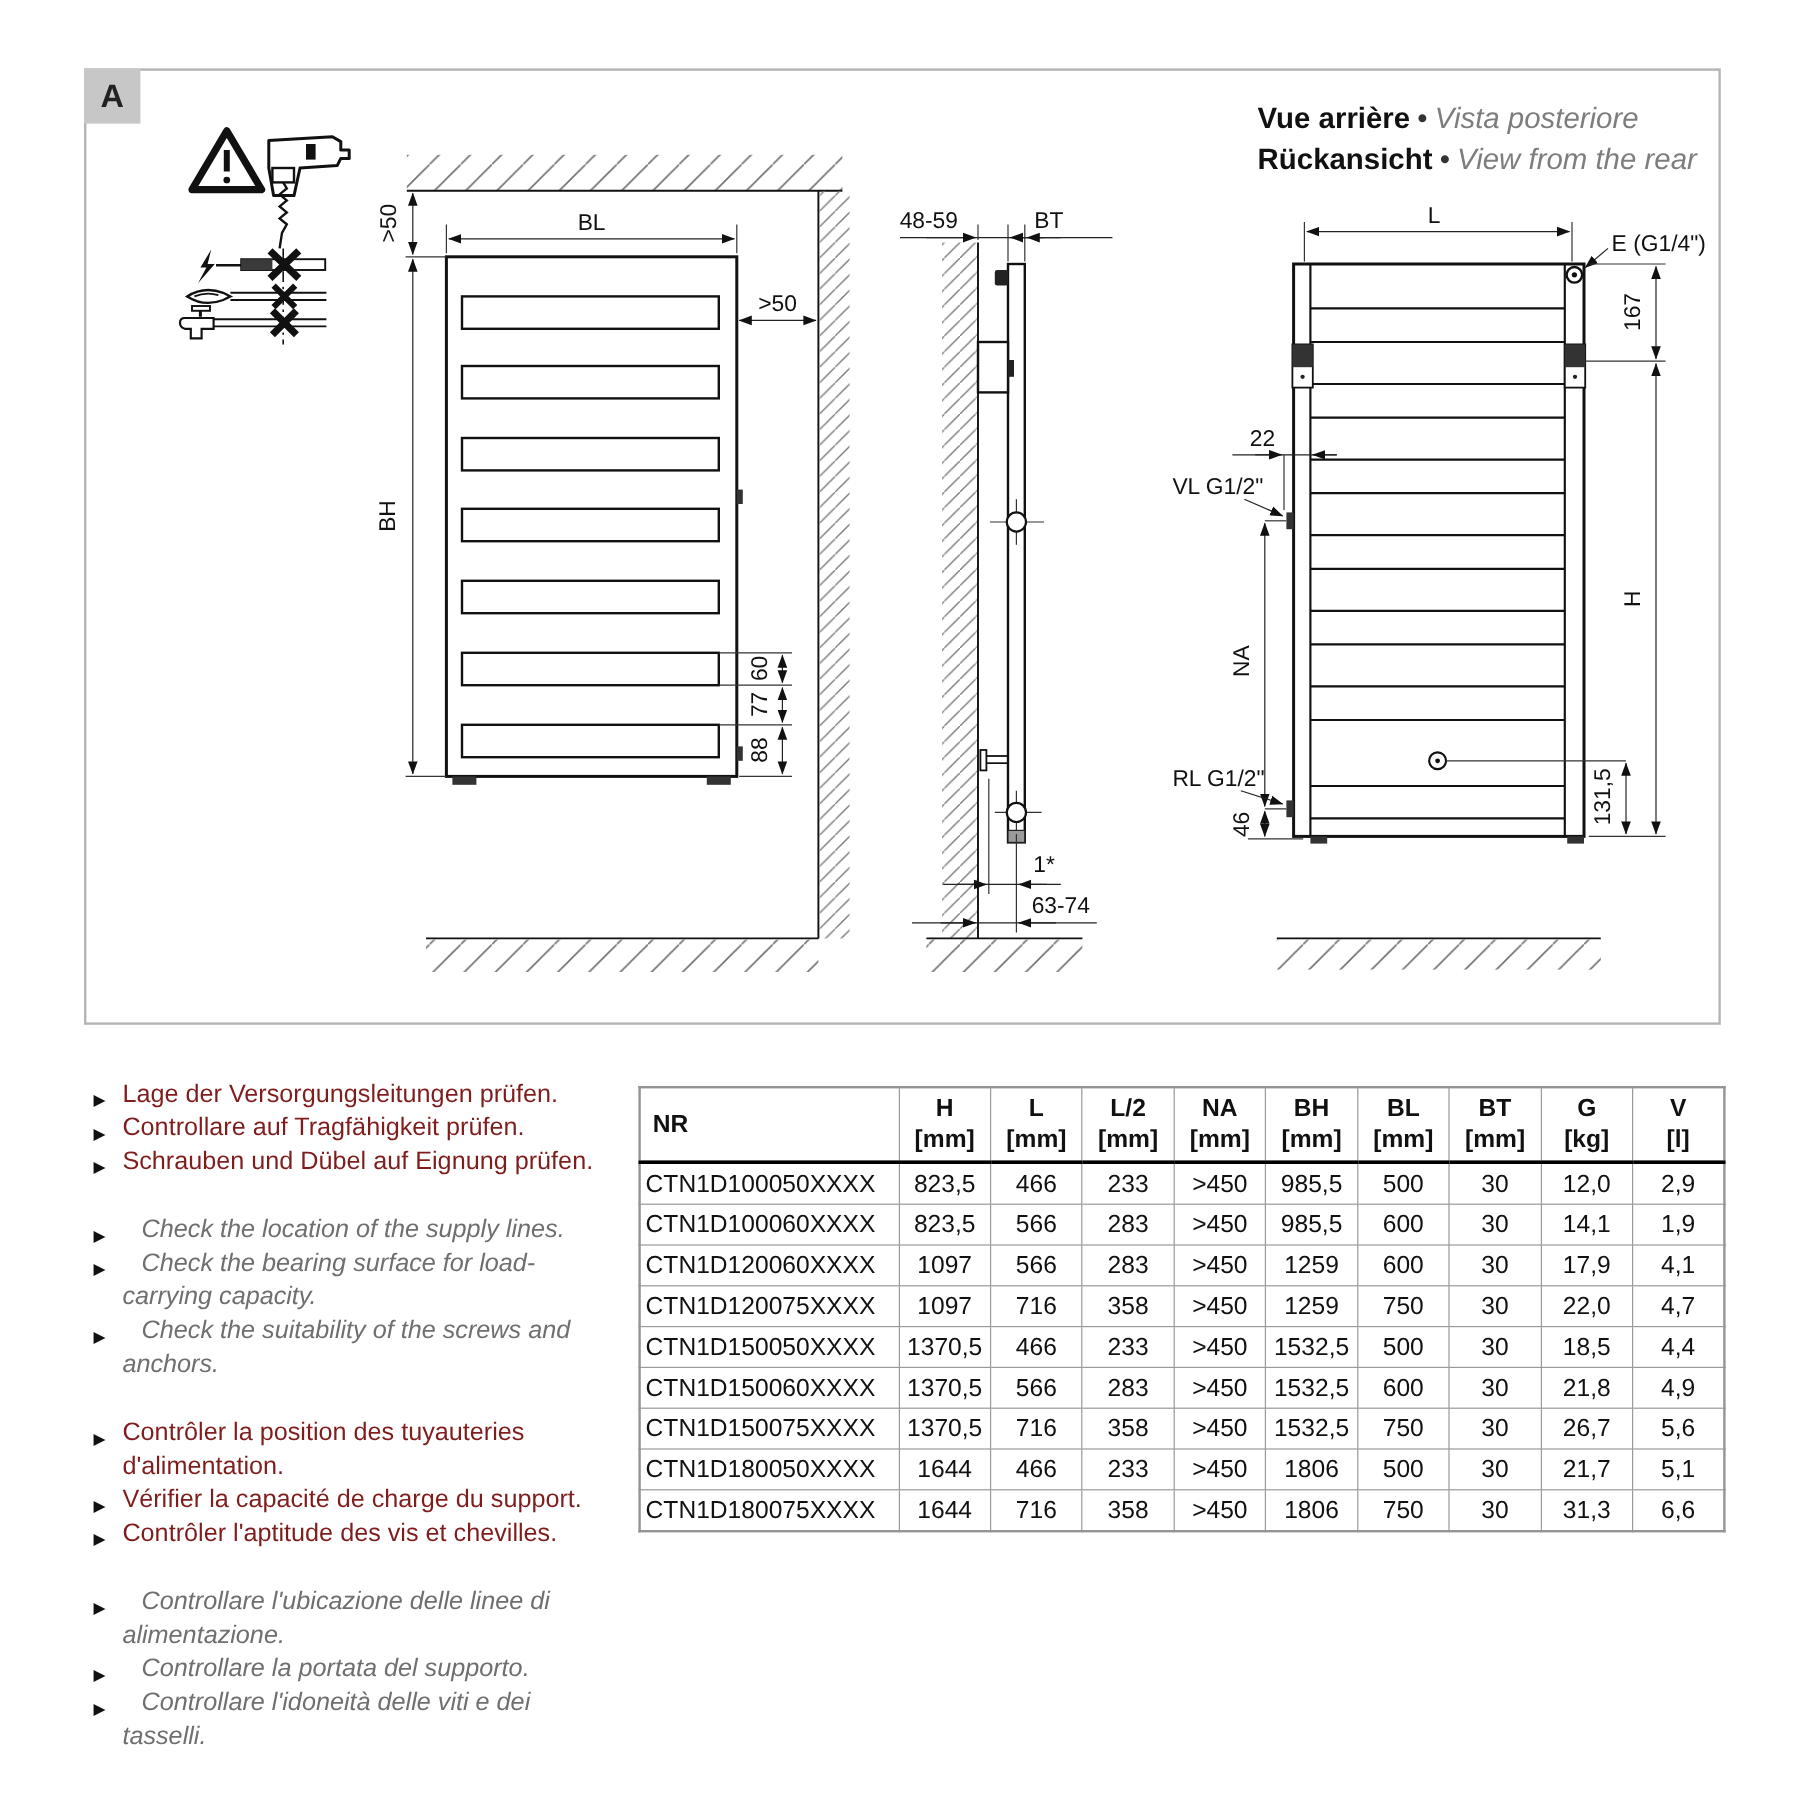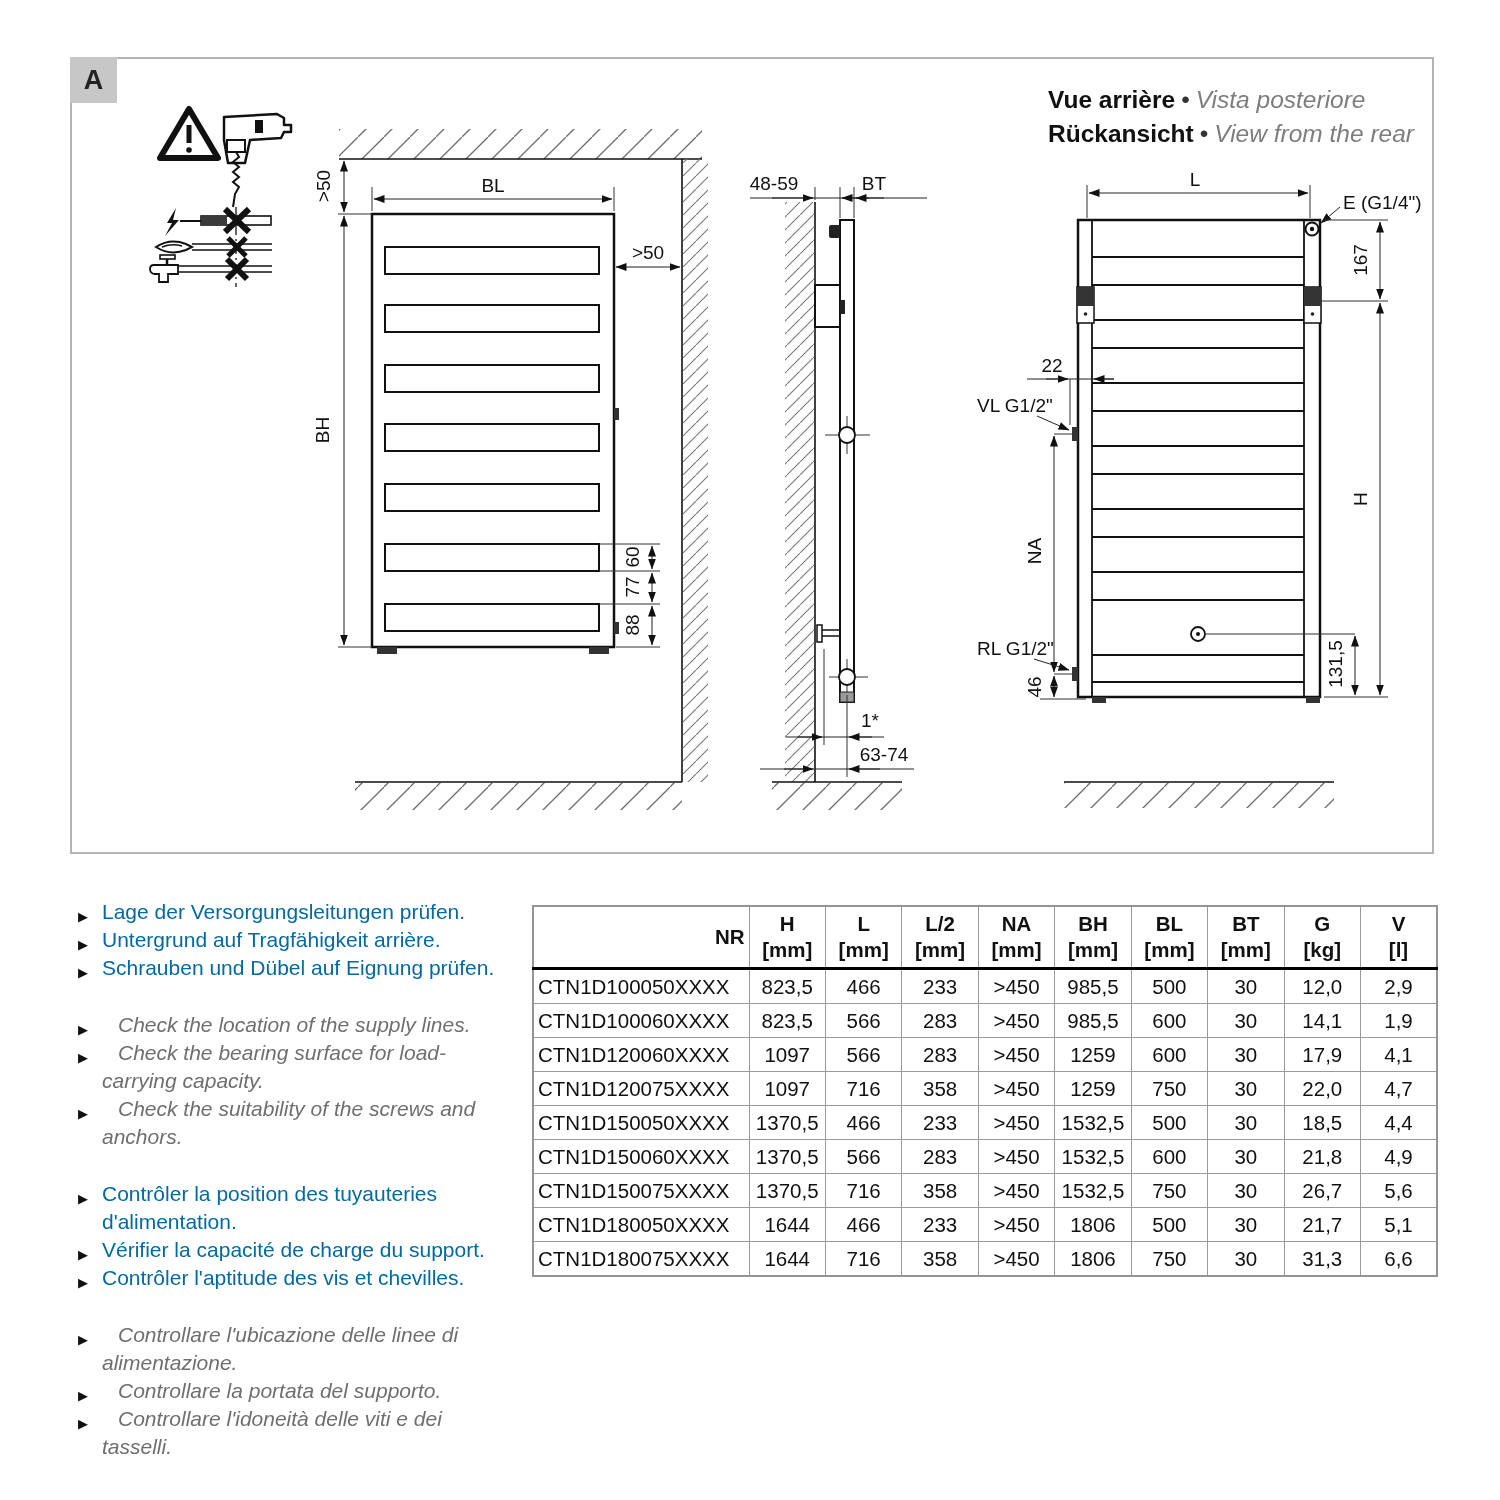--- a/index.html
+++ b/index.html
@@ -16,28 +16,28 @@
   .rt-primary{font-weight:bold;color:#111;}
   .rt-sep{color:#333;padding:0 6px;}
   .rt-secondary{font-style:italic;color:#7d7d7d;}
 
   
   .notes{position:absolute;left:78px;top:898px;width:432px;}
   .note-group + .note-group{margin-top:29px;}
   .note-item{position:relative;padding-left:24px;font-size:21px;line-height:28px;}
   .note-item .bullet{position:absolute;left:0;top:5px;font-size:13px;color:#111;}
   .note-group.en .note-text,.note-group.it .note-text{font-style:italic;color:#6f6f6f;margin-left:16px;}
-  .note-group.de .note-text,.note-group.fr .note-text{color:#0369a1;}
+  .note-group.de .note-text,.note-group.fr .note-text{color:#7f1d1d;}
 
   
   .spec-table{position:absolute;left:532px;top:905px;width:906px;border-collapse:collapse;table-layout:fixed;
     font-size:20.5px;color:#111;background:#fff;border:2px solid #949494;}
   .spec-table th,.spec-table td{border:1px solid #9a9a9a;padding:0 4px;text-align:center;overflow:hidden;white-space:nowrap;}
   .spec-table thead th{font-weight:bold;height:60px;line-height:26px;border-bottom:3px solid #000;}
-  .spec-table thead th.nr{text-align:right;padding-left:10px;vertical-align:middle;}
+  .spec-table thead th.nr{text-align:left;padding-left:10px;vertical-align:middle;}
   .spec-table tbody td{height:33px;}
   .spec-table tbody td.nr{text-align:left;}
 
   
   .ln{stroke:#111;fill:none;}
   .fillw{fill:#fff;}
   .dim{stroke:#222;stroke-width:1;fill:none;}
   .thin{stroke:#333;stroke-width:1;fill:none;}
   text.dt{font-family:"Liberation Sans",sans-serif;font-size:19px;fill:#111;}
 </style>
@@ -289,21 +289,21 @@
         <line x1="1283" y1="577" x2="1283" y2="636" class="dim" marker-start="url(#mA)" marker-end="url(#mA)"></line>
         <text class="dt" text-anchor="middle" transform="rotate(-90 1270 605)" x="1270" y="605">131,5</text>
       </g>
     </g>
   </svg>
 </div>
 
 <div class="notes">
   <div class="note-group de">
       <div class="note-item"><span class="bullet">▶</span><span class="note-text">Lage der Versorgungsleitungen prüfen.</span></div>
-      <div class="note-item"><span class="bullet">▶</span><span class="note-text">Untergrund auf Tragfähigkeit arrière.</span></div>
+      <div class="note-item"><span class="bullet">▶</span><span class="note-text">Controllare auf Tragfähigkeit prüfen.</span></div>
       <div class="note-item"><span class="bullet">▶</span><span class="note-text">Schrauben und Dübel auf Eignung prüfen.</span></div>
     </div>
   <div class="note-group en">
       <div class="note-item"><span class="bullet">▶</span><span class="note-text">Check the location of the supply lines.</span></div>
       <div class="note-item"><span class="bullet">▶</span><span class="note-text">Check the bearing surface for load-carrying capacity.</span></div>
       <div class="note-item"><span class="bullet">▶</span><span class="note-text">Check the suitability of the screws and anchors.</span></div>
     </div>
   <div class="note-group fr">
       <div class="note-item"><span class="bullet">▶</span><span class="note-text">Contrôler la position des tuyauteries d'alimentation.</span></div>
       <div class="note-item"><span class="bullet">▶</span><span class="note-text">Vérifier la capacité de charge du support.</span></div>

